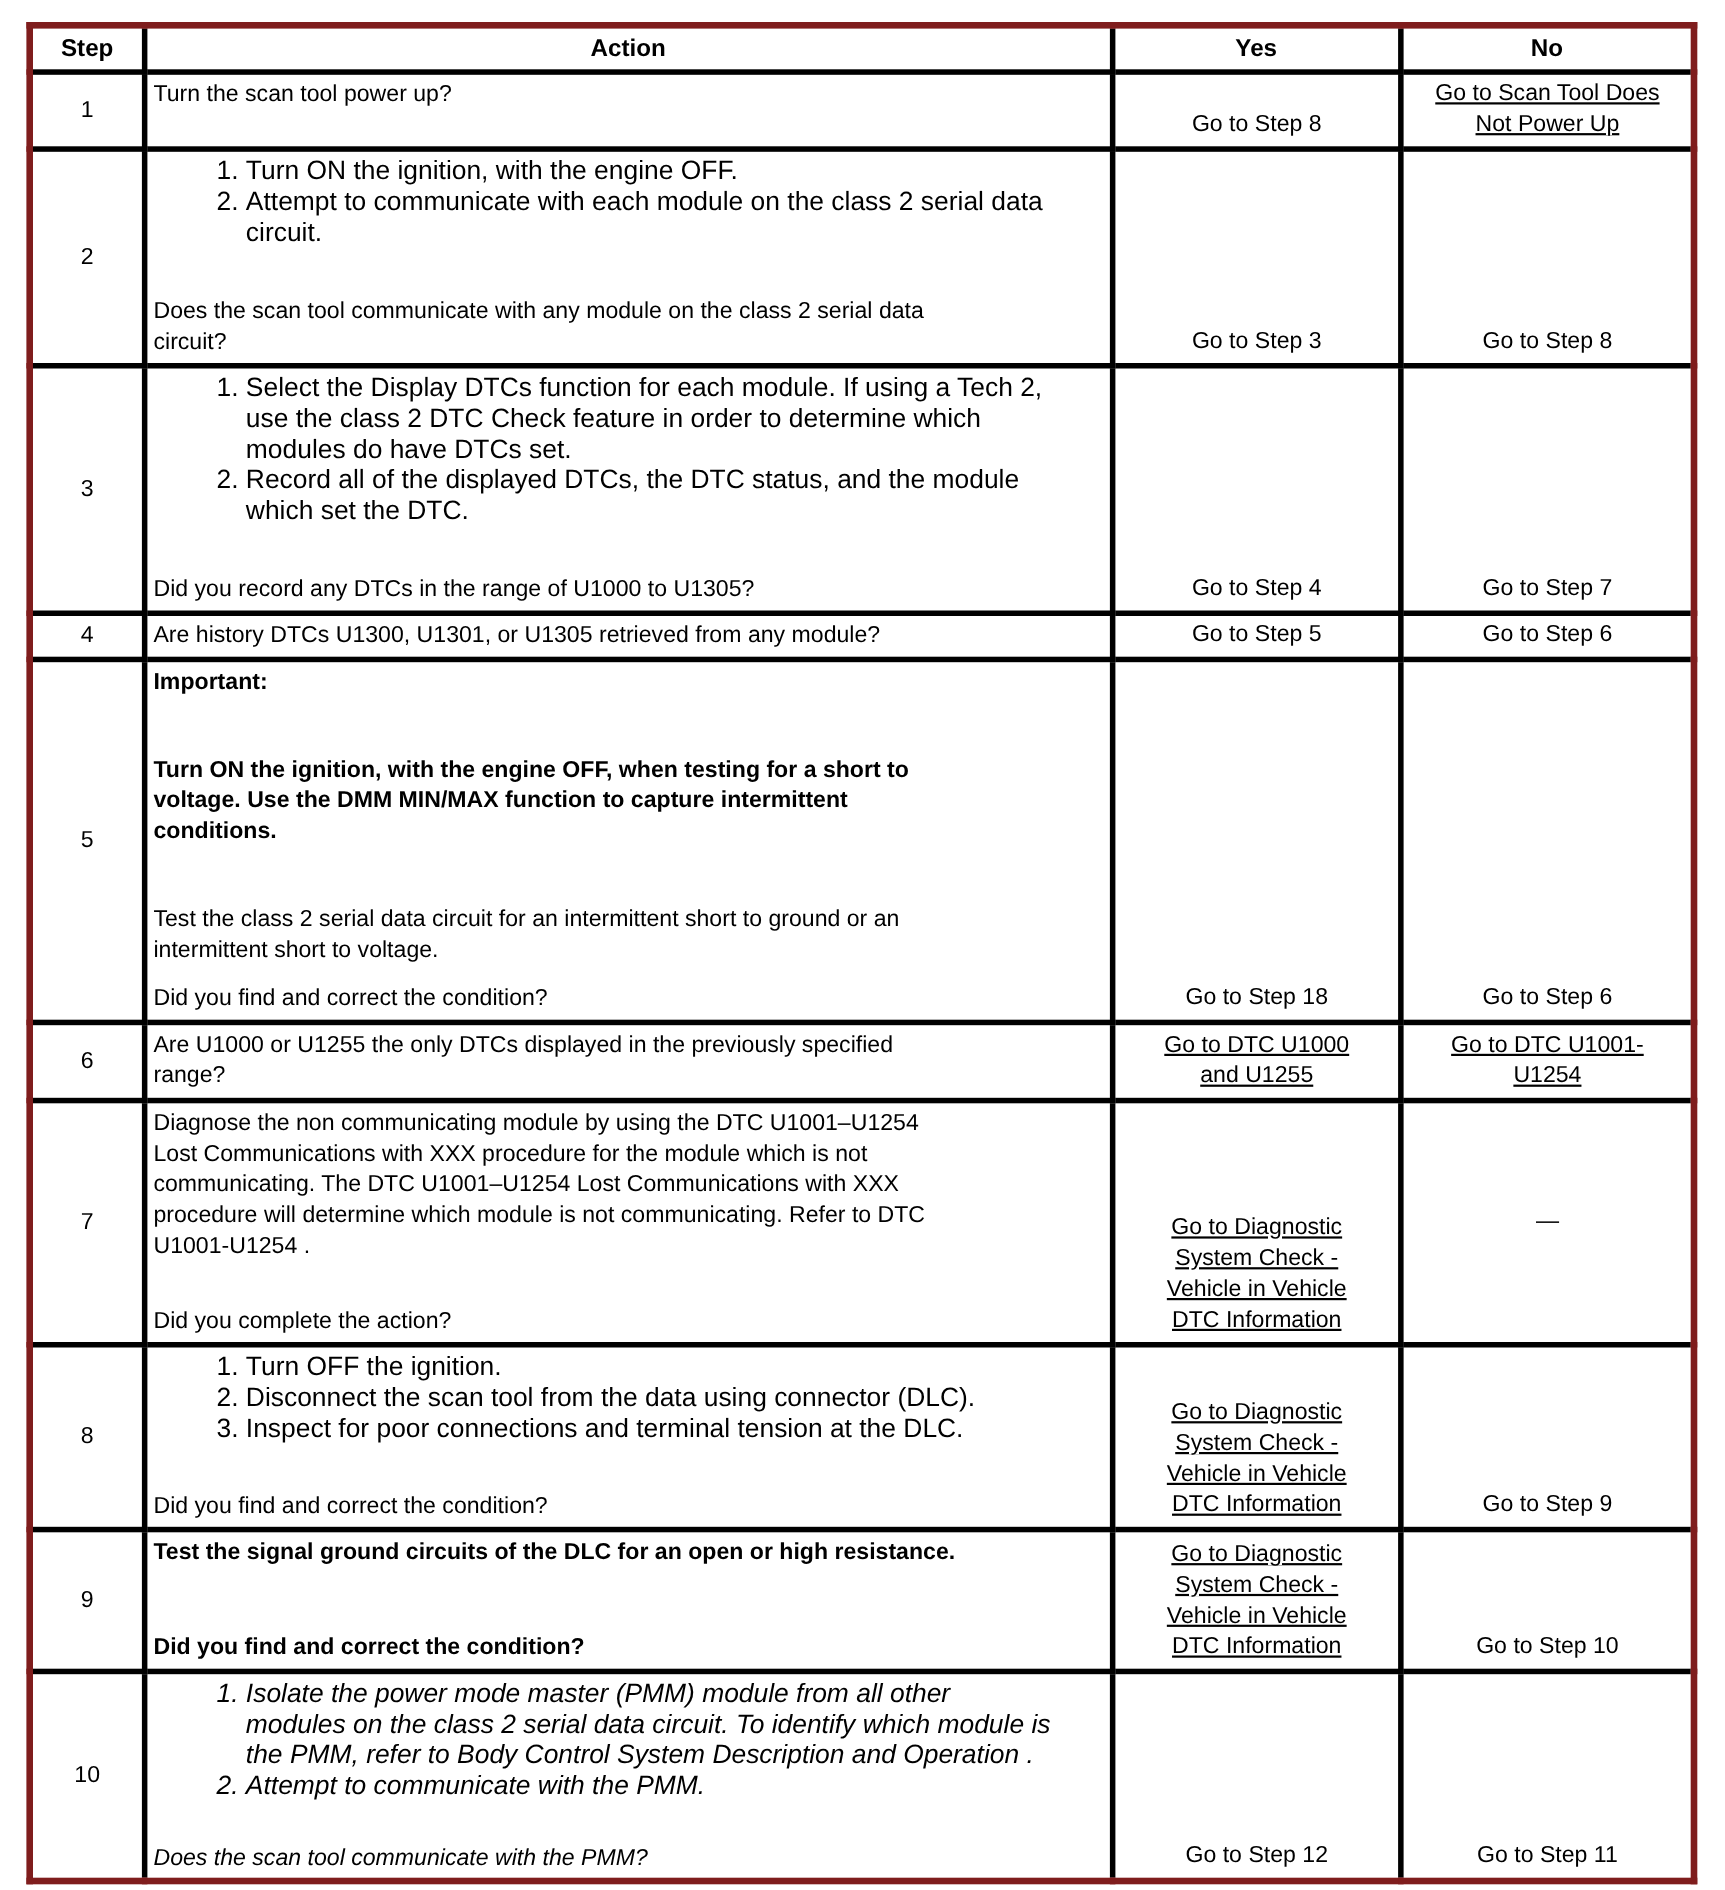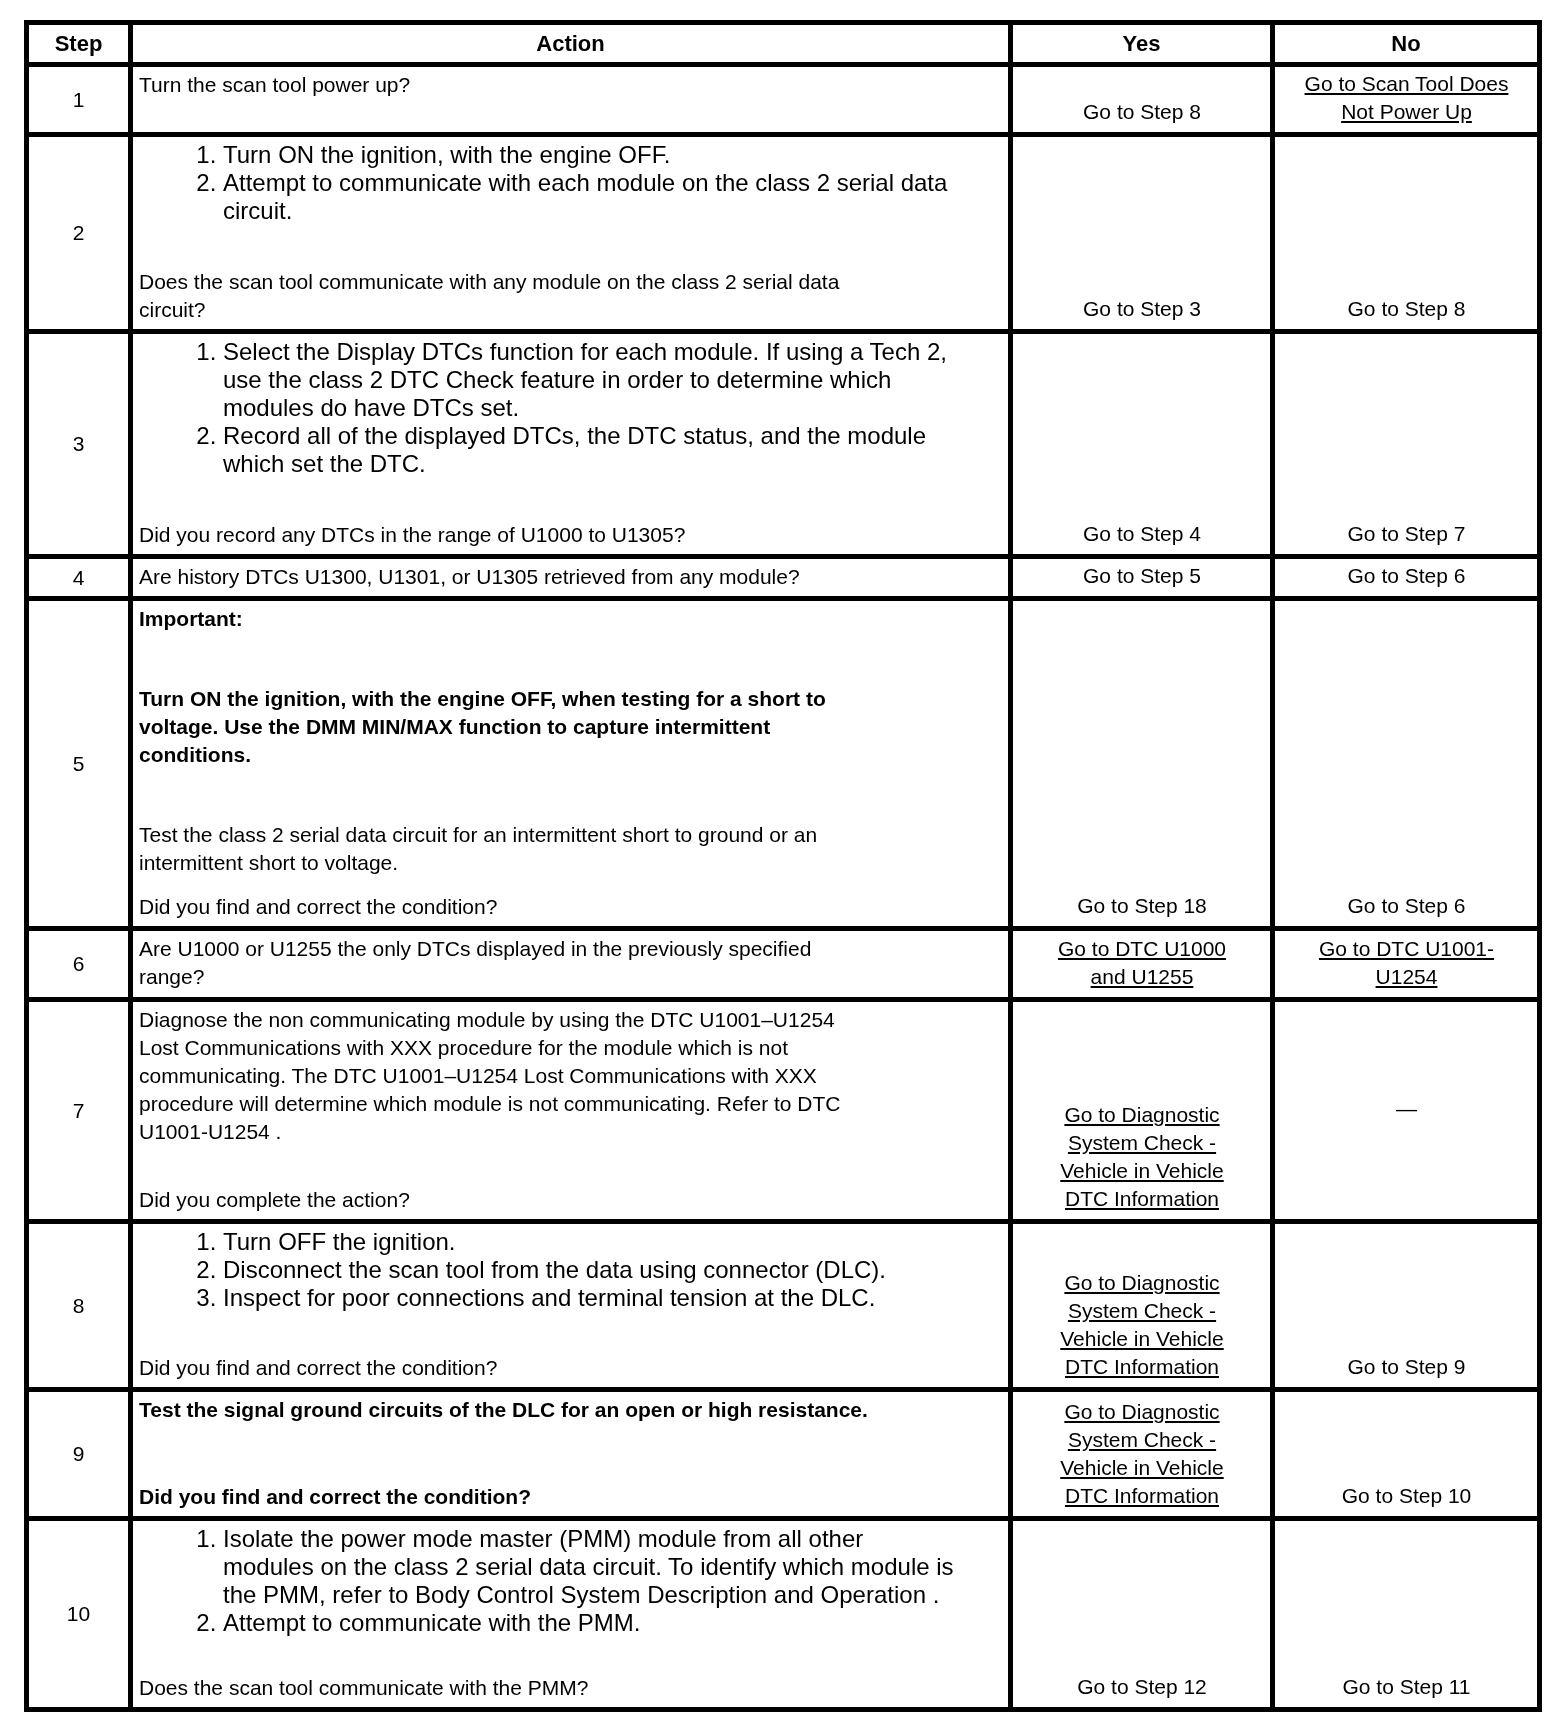--- a/index.html
+++ b/index.html
@@ -15,21 +15,21 @@
     overflow: hidden;
   }
   .page {
     padding: 20px 0 0 24px;
   }
   table.diag {
     border-collapse: collapse;
     table-layout: fixed;
     width: 1513px;
     background: #ffffff;
-    border: 3px solid #7f1d1d;
+    border: 6px solid #7f1d1d;
   }
   th, td {
     border: 5px solid #000000;
     box-sizing: border-box;
   }
   thead tr { height: 42px; }
   thead th {
     font-size: 22px;
     font-weight: bold;
     text-align: center;
@@ -222,21 +222,21 @@
           </td>
           <td class="yes-cell left">Go to Diagnostic
 System Check -
 Vehicle in Vehicle
 DTC Information</td>
           <td class="no-cell center">Go to Step 10</td>
         </tr>
         <tr style="height: 191px;">
           <td class="step-cell">10</td>
           <td class="action-cell">
-            <div class="cell" style="min-height: 177px;">
+            <div class="cell" style="min-height: 177px; font-style: italic;">
               <ol class="action-list blk"><li>Isolate the power mode master (PMM) module from all other
 modules on the class 2 serial data circuit. To identify which module is
 the PMM, refer to Body Control System Description and Operation .</li><li>Attempt to communicate with the PMM.</li></ol>
               <p class="blk question">Does the scan tool communicate with the PMM?</p>
             </div>
           </td>
           <td class="yes-cell center">Go to Step 12</td>
           <td class="no-cell center">Go to Step 11</td>
         </tr>
       </tbody>

